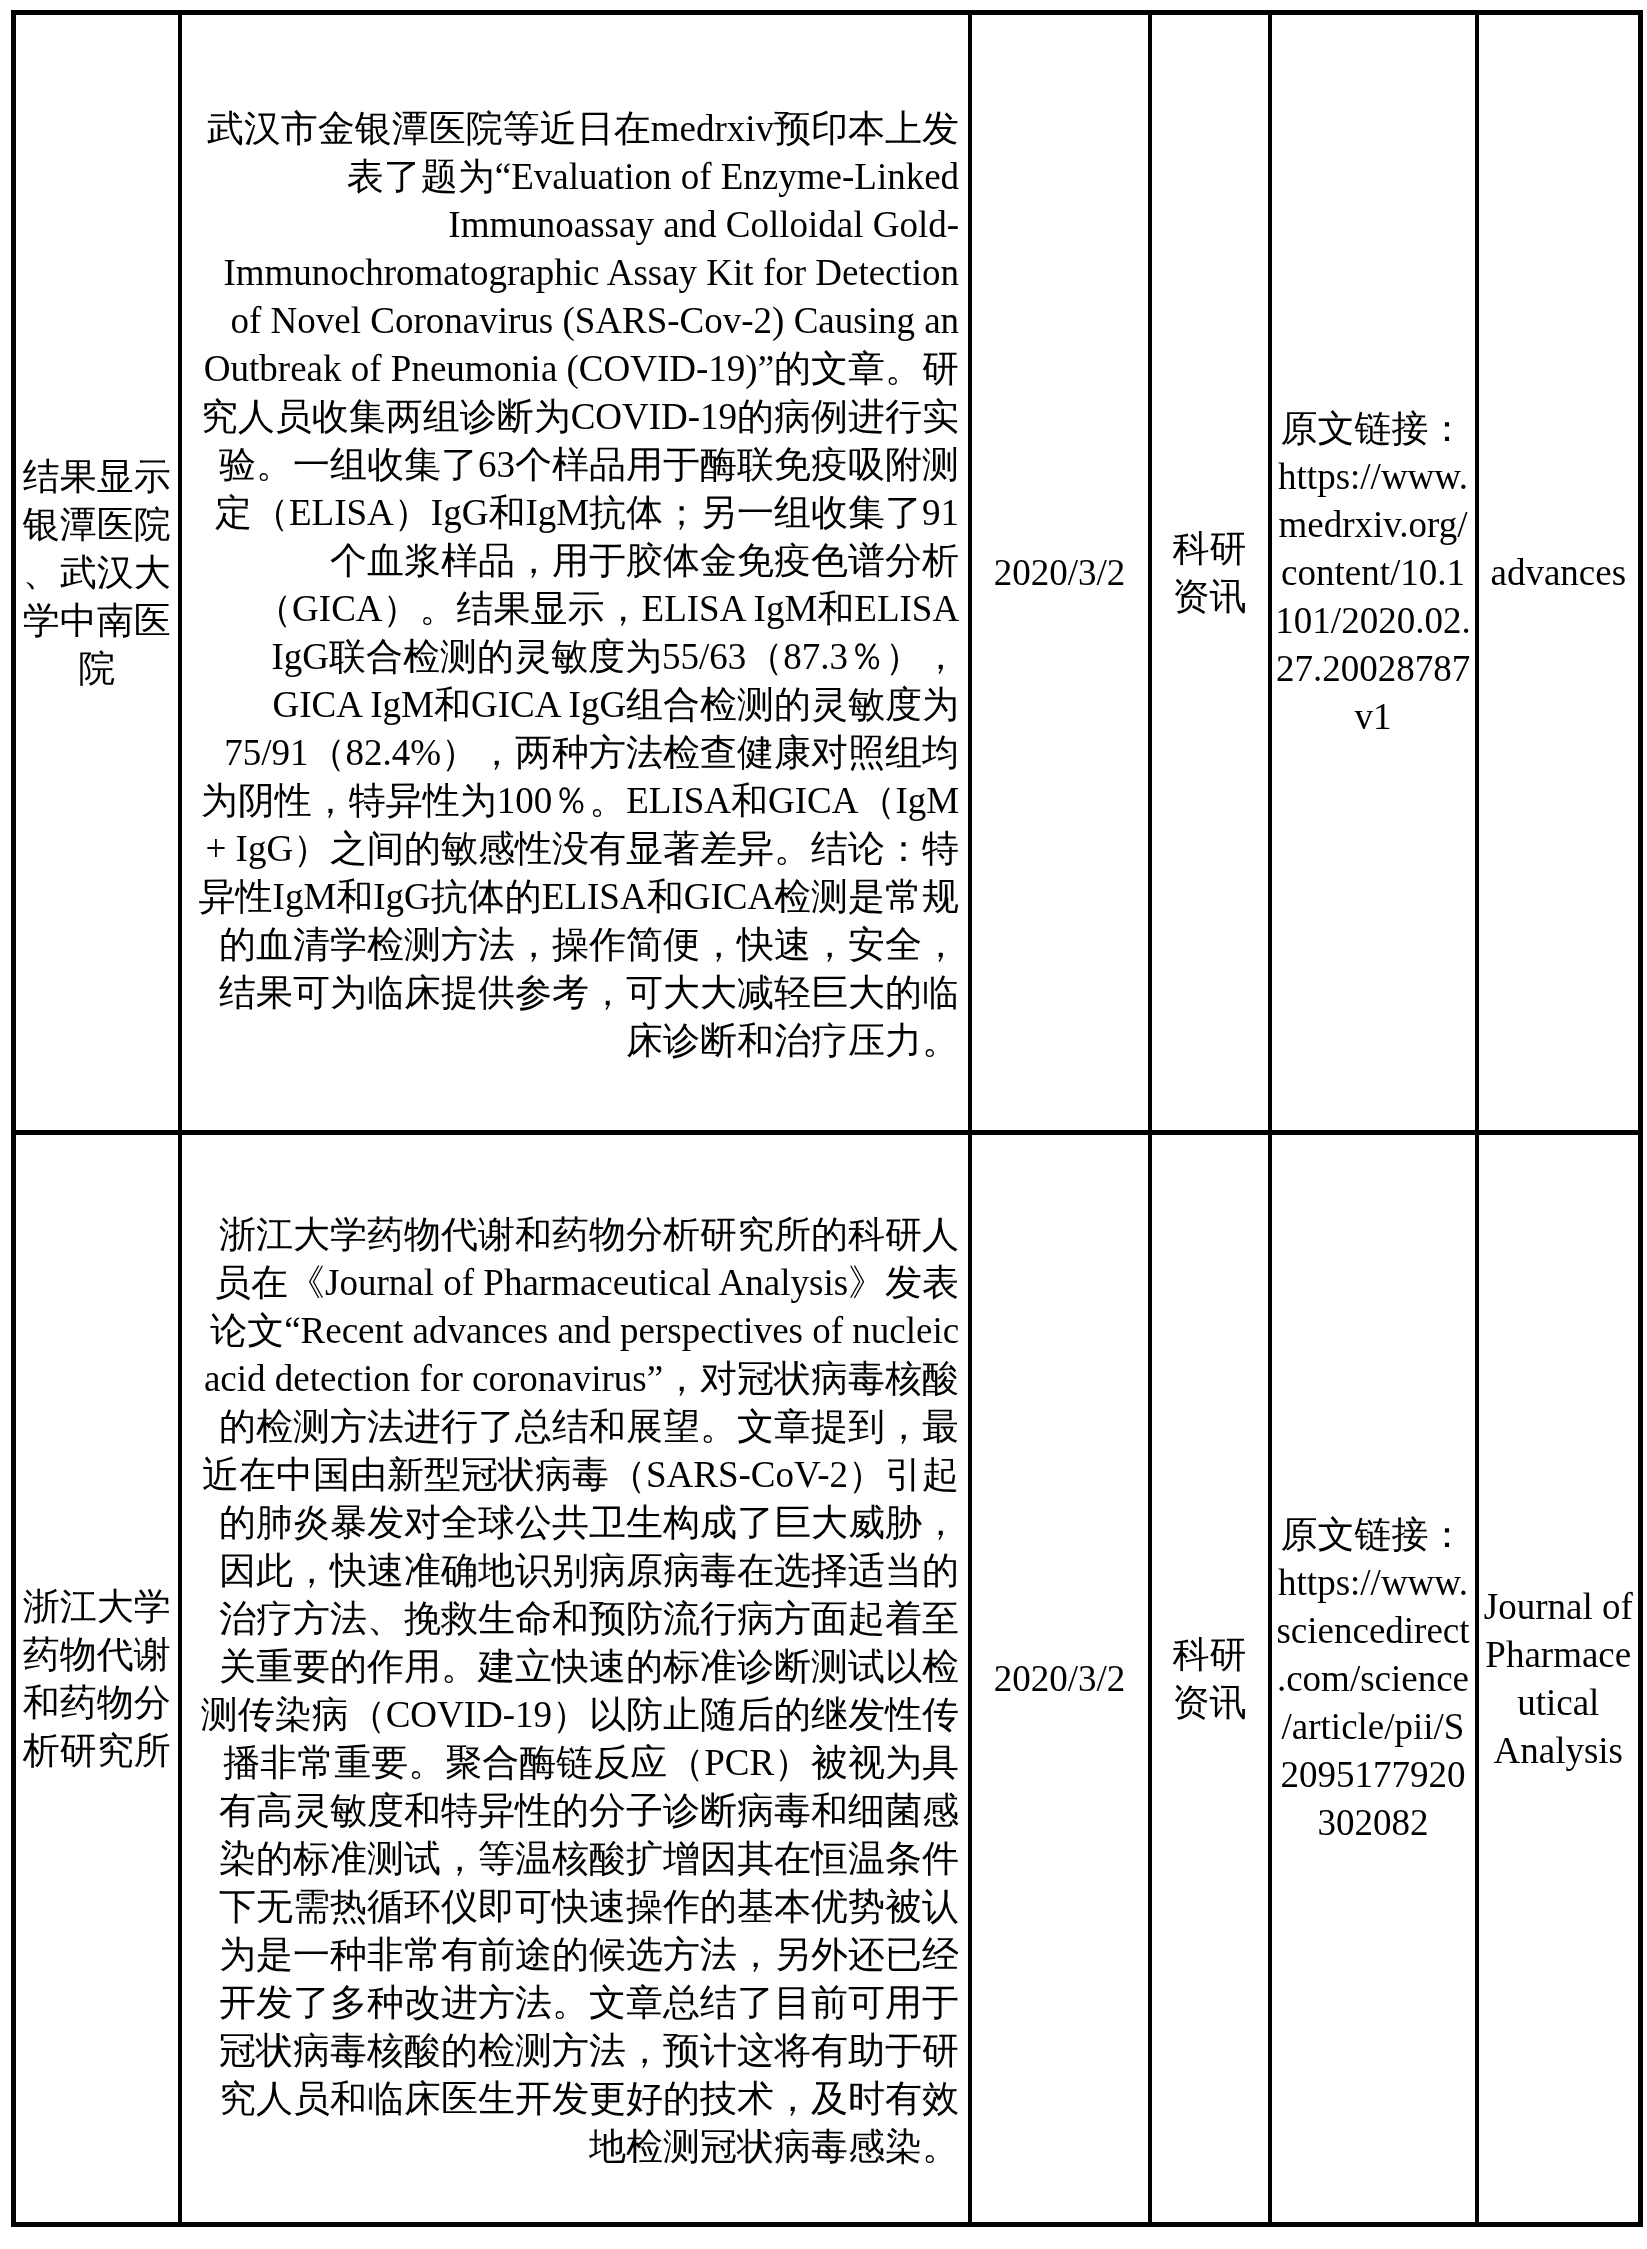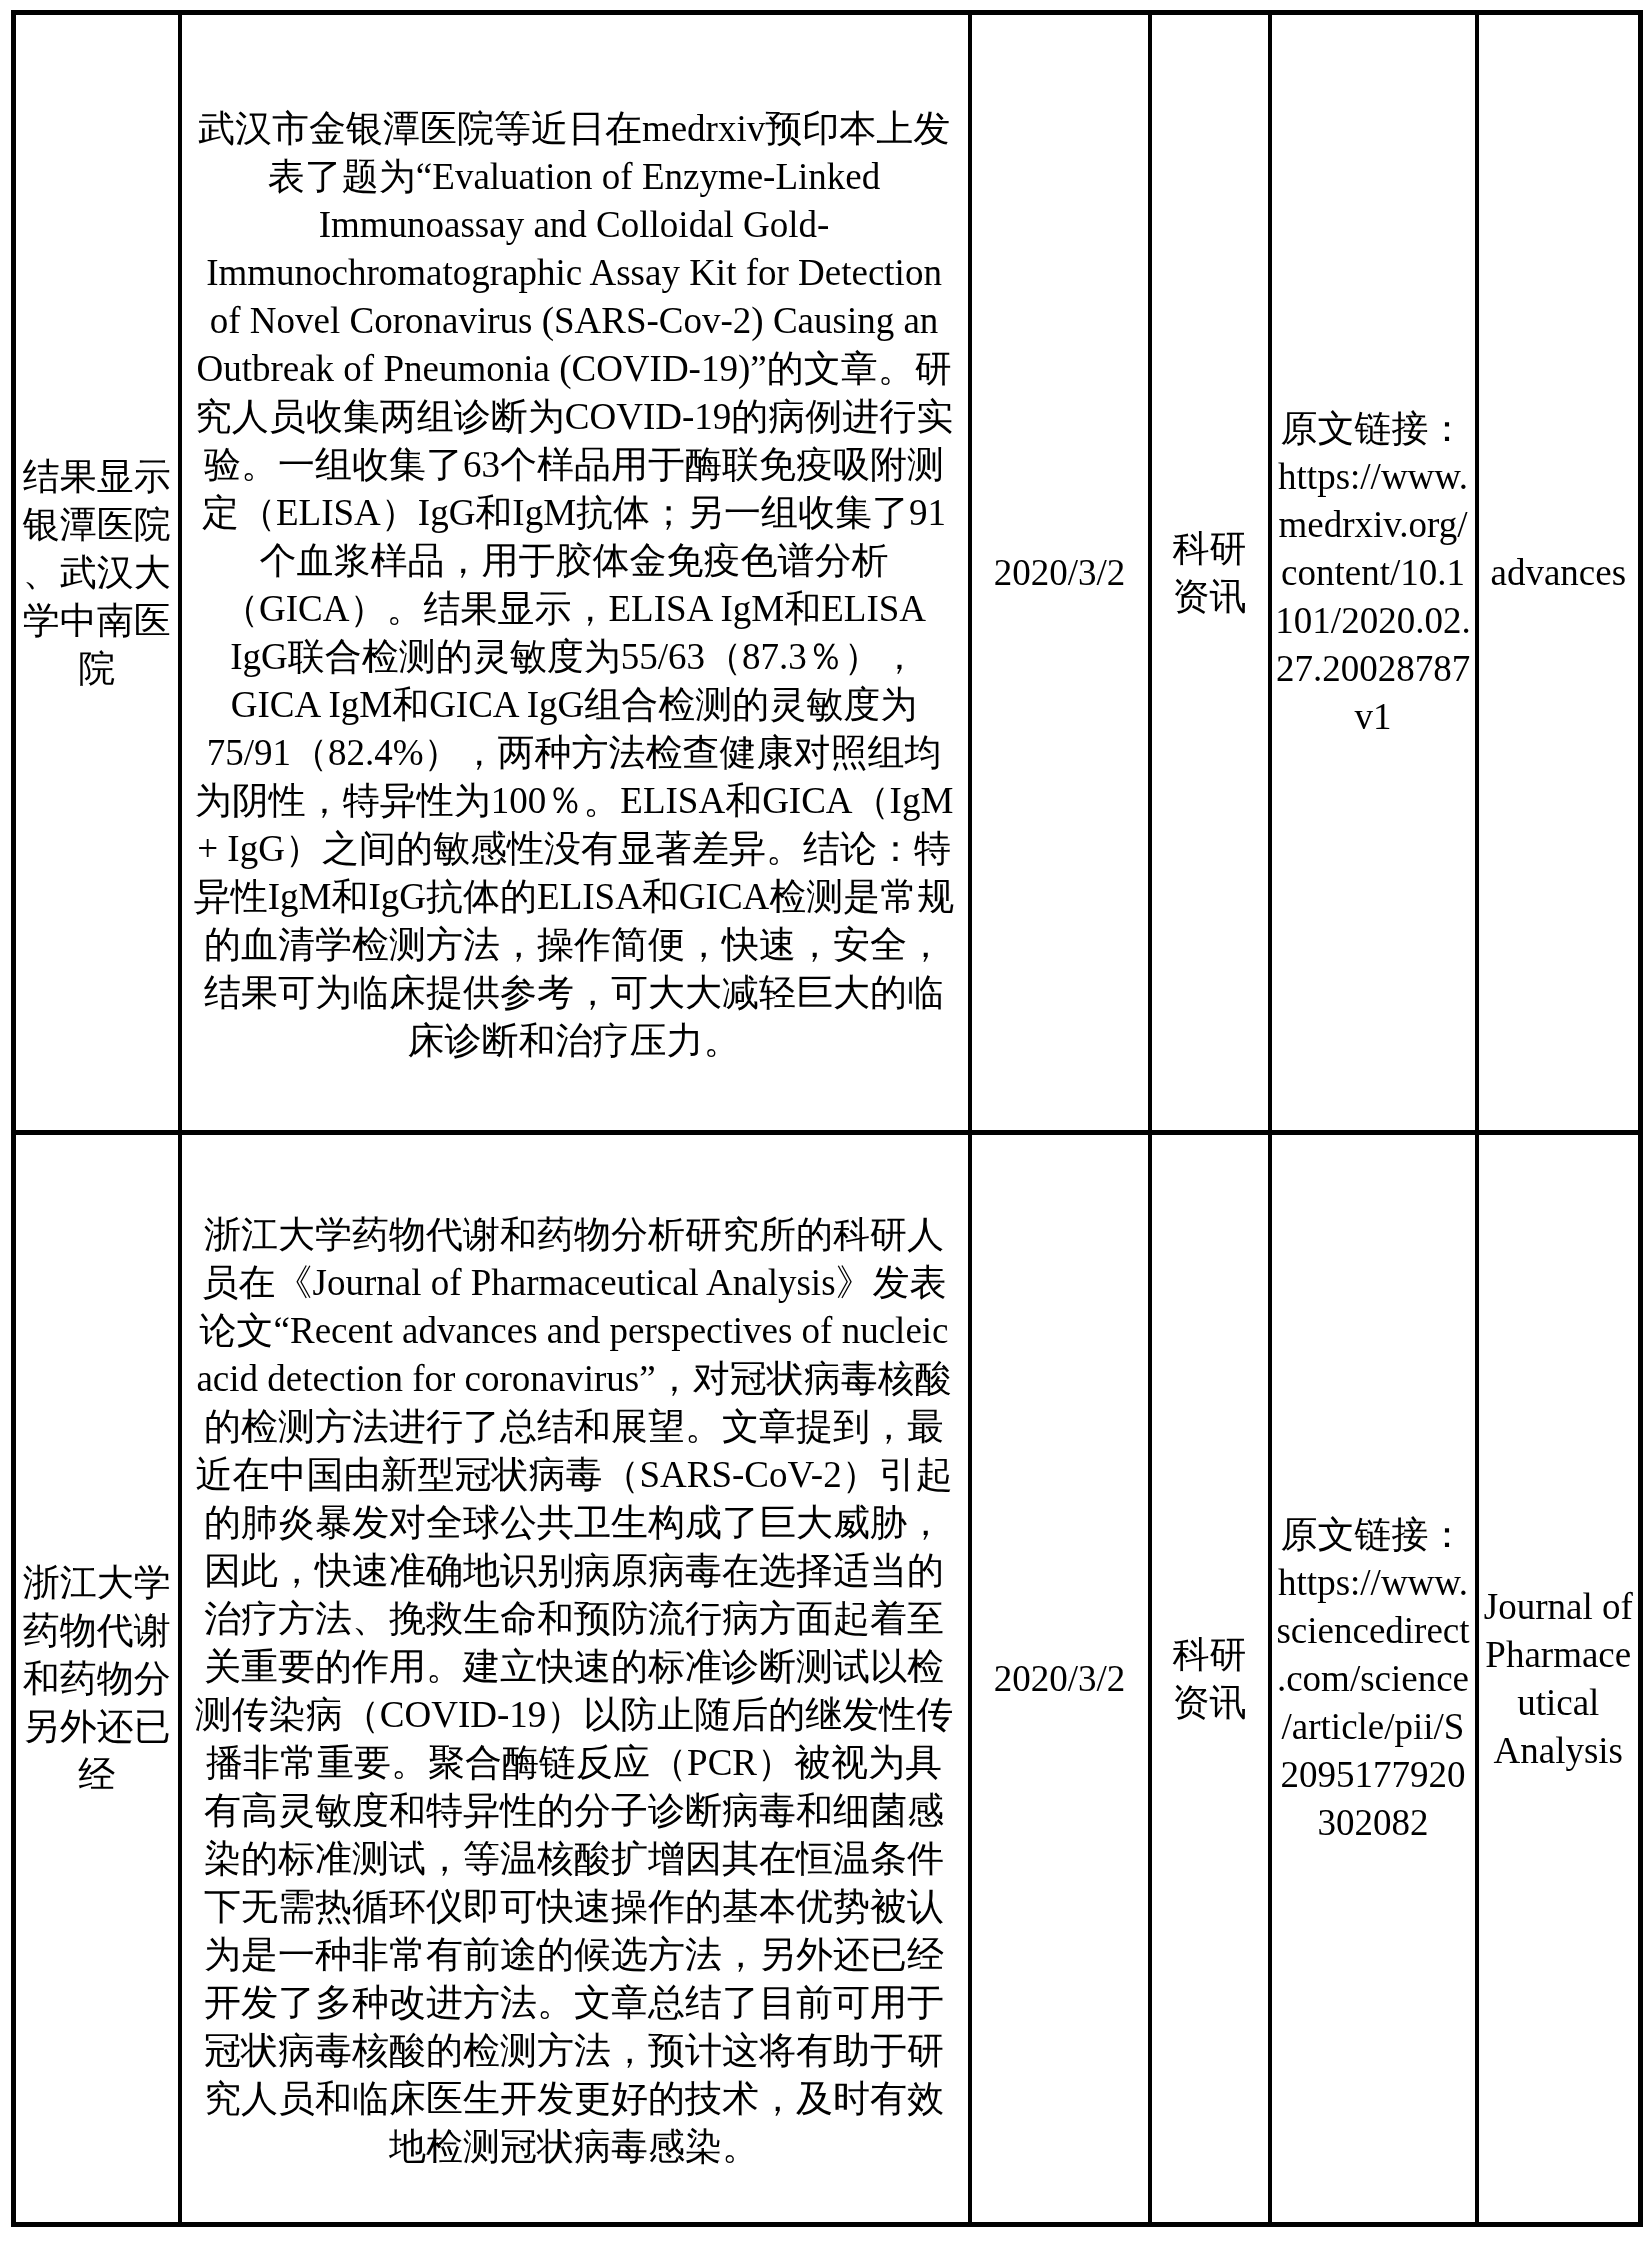--- a/index.html
+++ b/index.html
@@ -43,21 +43,21 @@
   }
   td.cell-institution .txt,
   td.cell-date .txt,
   td.cell-category .txt,
   td.cell-link .txt,
   td.cell-source .txt {
     text-align: center;
     padding: 0 3.3px;
   }
   td.cell-summary .txt {
-    text-align: center;
+    text-align: right;
     padding: 0 8.4px 0 7.5px;
     margin-top: 24px;
   }
 </style>
 </head>
 <body>
 
 <table class="doc">
   <colgroup>
     <col style="width:166px">
@@ -116,21 +116,21 @@
       </td>
       <td class="cell cell-source">
         <div class="txt">advances</div>
       </td>
     </tr>
     <tr class="row-2">
       <td class="cell cell-institution">
         <div class="txt">浙江大学
 药物代谢
 和药物分
-另外还已经</div>
+析研究所</div>
       </td>
       <td class="cell cell-summary">
         <div class="txt">浙江大学药物代谢和药物分析研究所的科研人
 员在《Journal of Pharmaceutical Analysis》发表
 论文“Recent advances and perspectives of nucleic
 acid detection for coronavirus”，对冠状病毒核酸
 的检测方法进行了总结和展望。文章提到，最
 近在中国由新型冠状病毒（SARS-CoV-2）引起
 的肺炎暴发对全球公共卫生构成了巨大威胁，
 因此，快速准确地识别病原病毒在选择适当的

